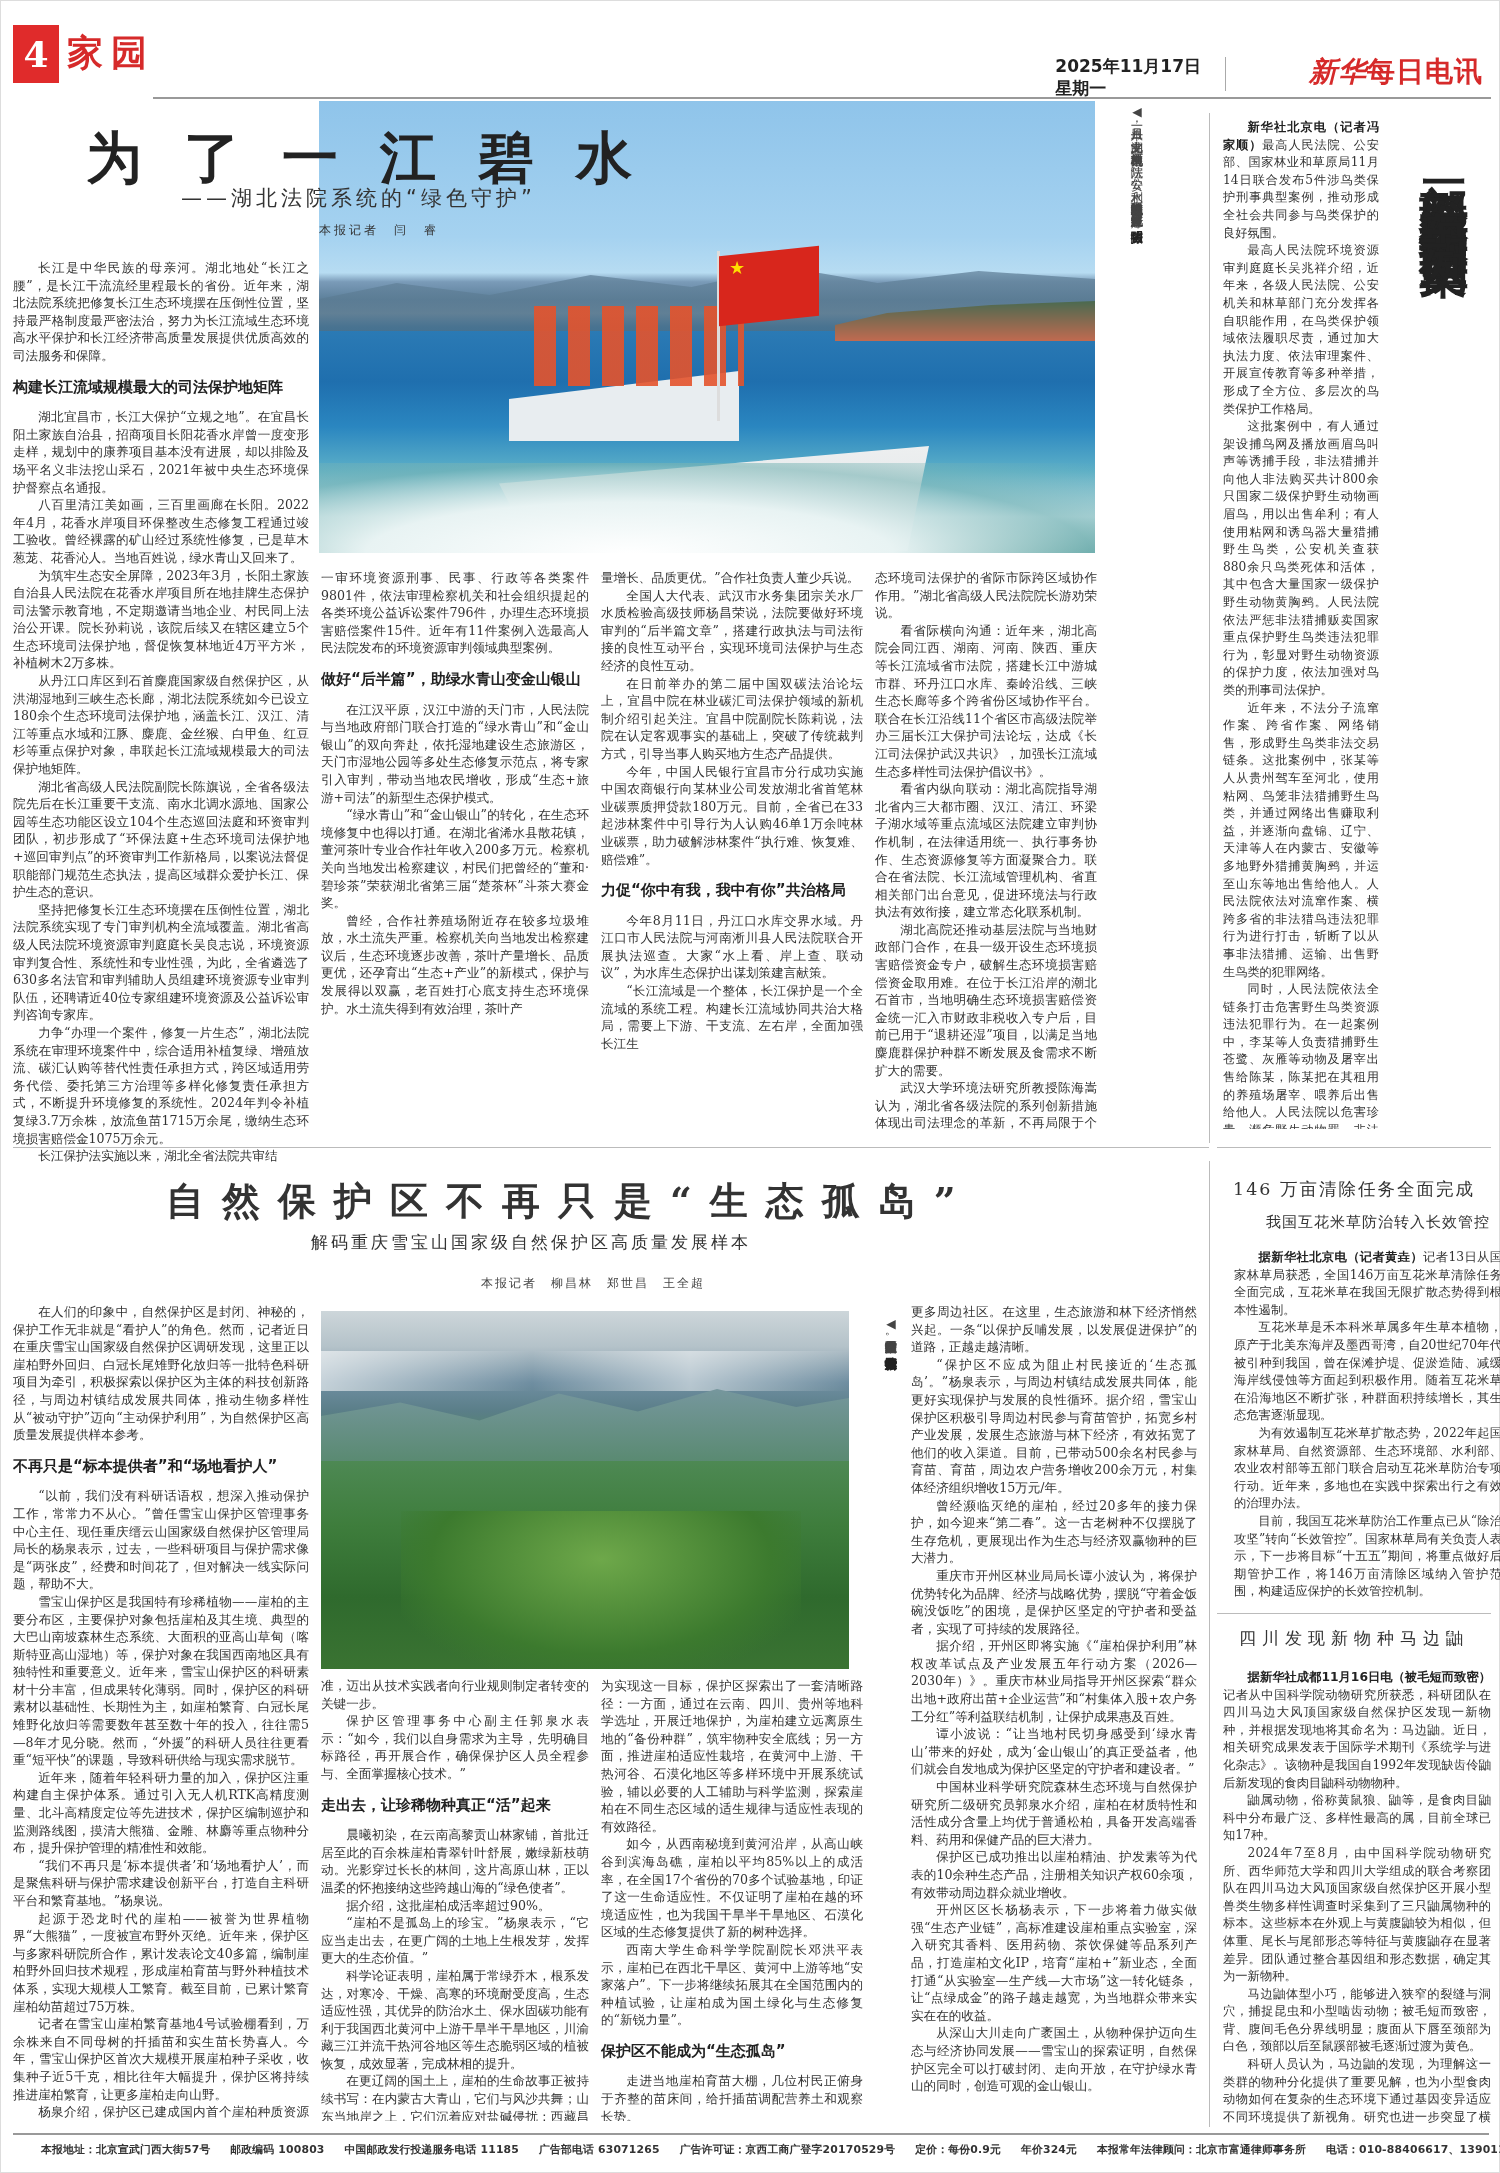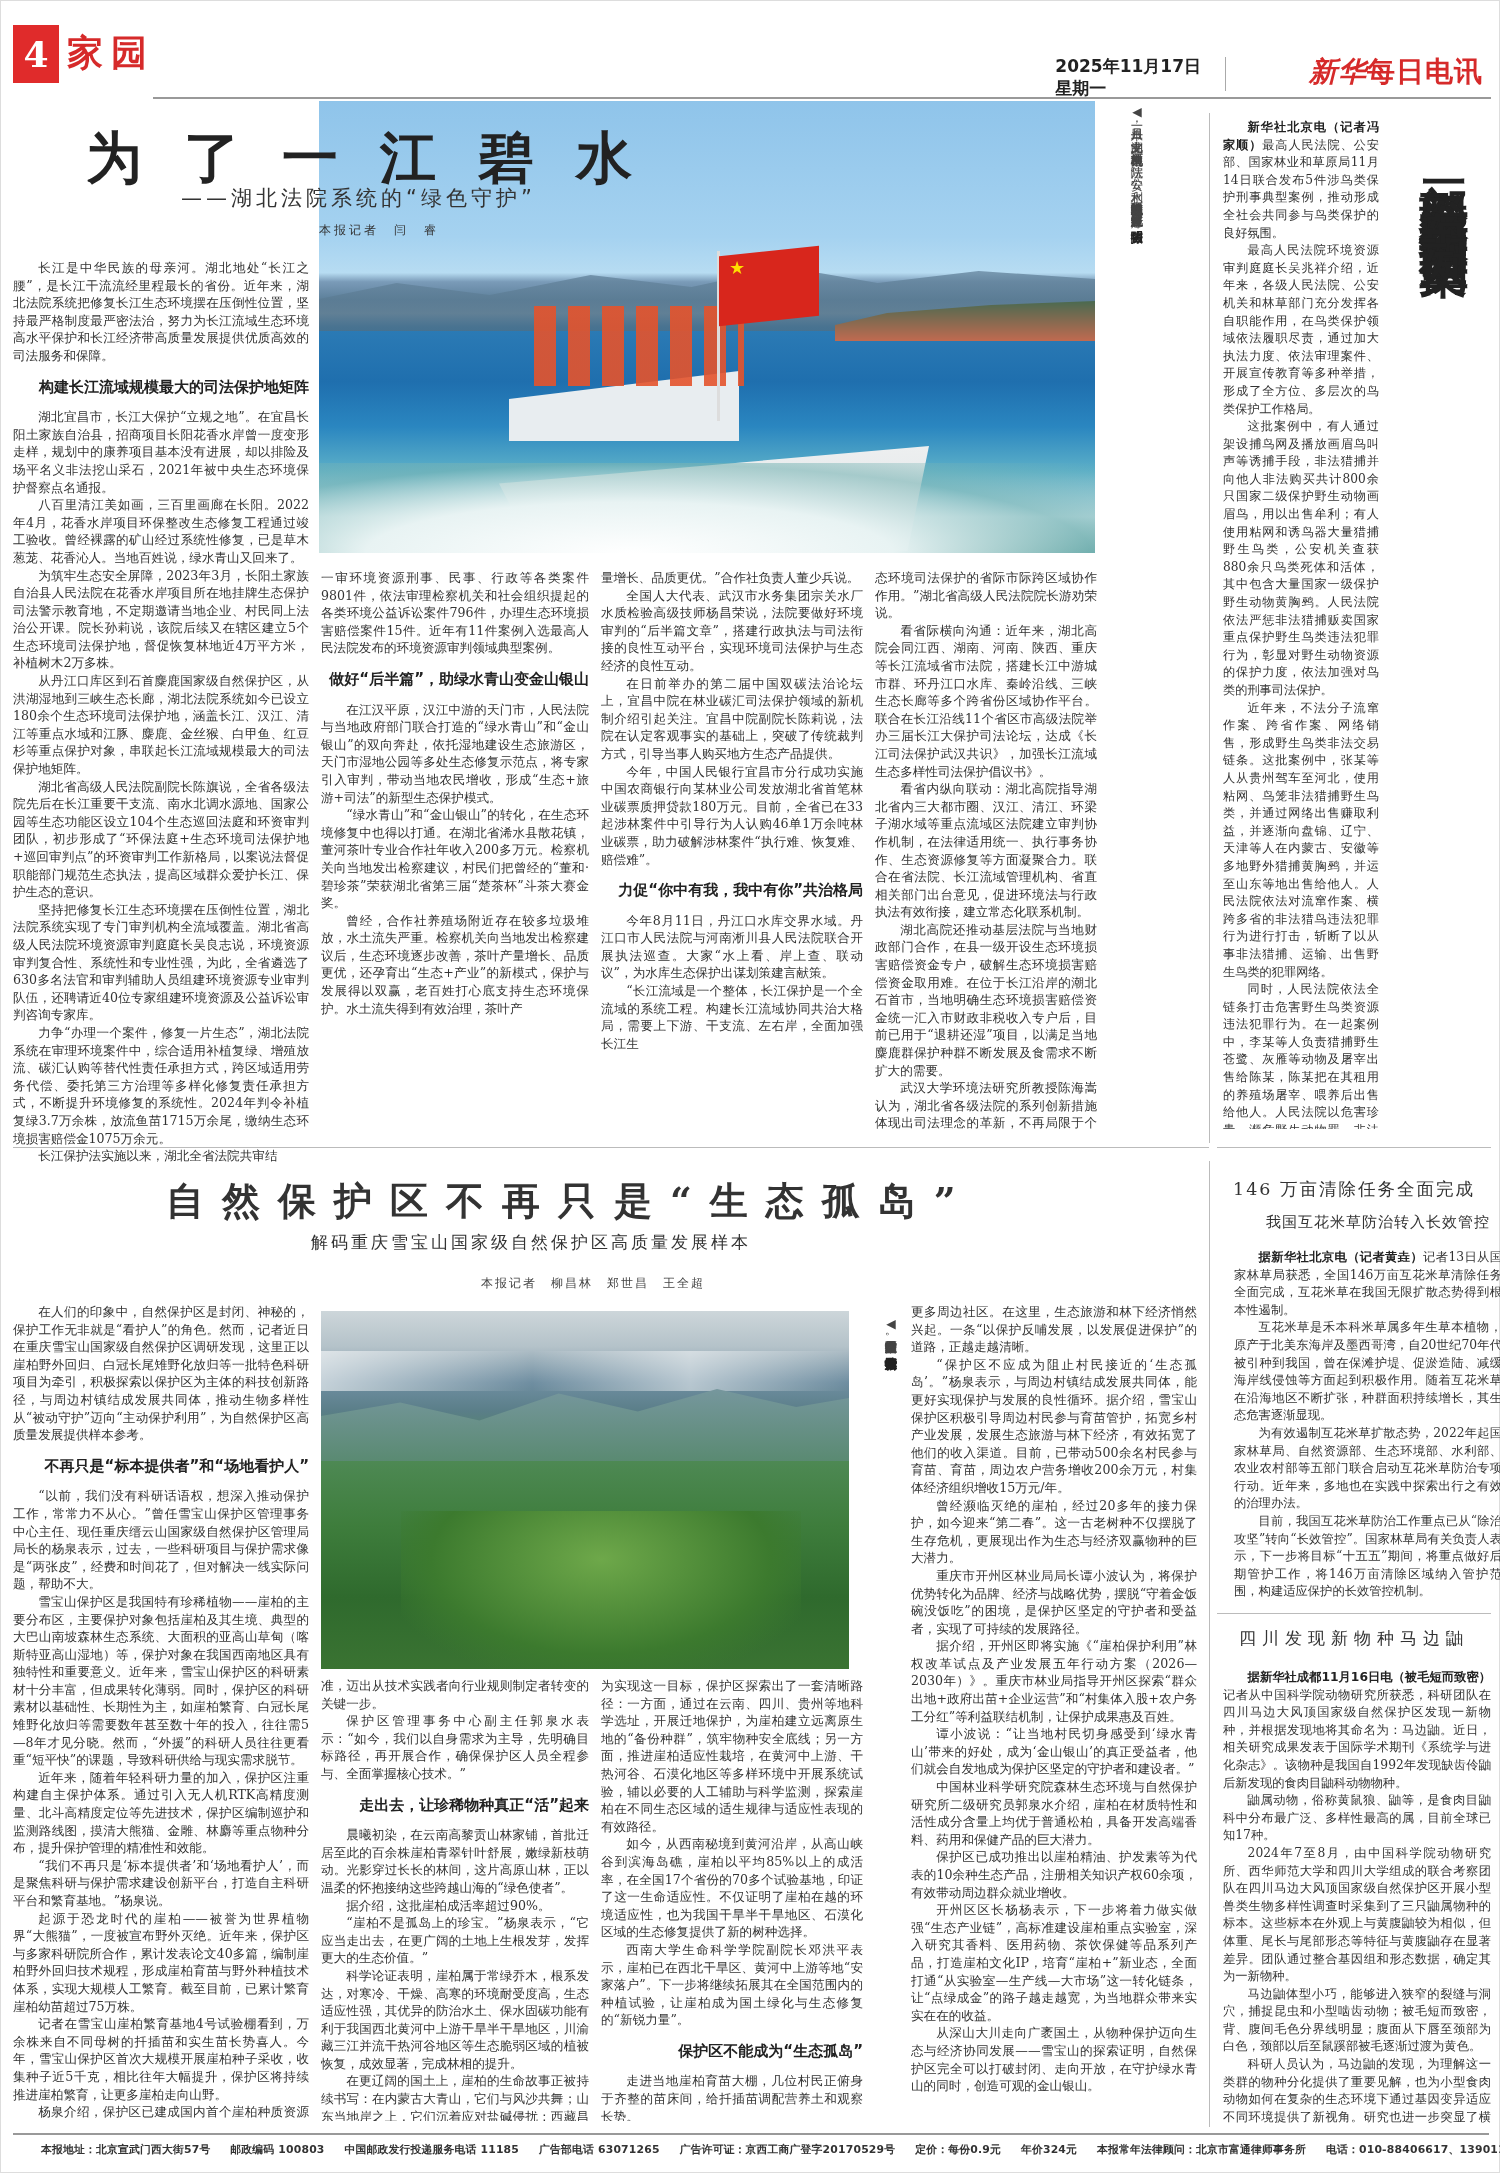--- a/index.html
+++ b/index.html
@@ -12,21 +12,21 @@
   .section-name { position: absolute; left: 54px; top: 6px; font-size: 36px; color: #d62a2a; font-family: "DejaVu Serif", serif; letter-spacing: 8px; font-weight: bold; }
   .mast-rule { position: absolute; left: 140px; right: 0; top: 74px; border-top: 2px solid #999; }
   .mast-date { position: absolute; right: 290px; top: 32px; text-align: left; font-family: "DejaVu Sans", sans-serif; font-weight: bold; font-size: 17px; color: #222; line-height: 22px; }
   .mast-divider { position: absolute; right: 265px; top: 34px; height: 34px; border-left: 1px solid #aaa; }
   .mast-logo { position: absolute; right: 8px; top: 30px; font-size: 28px; color: #d62a2a; font-weight: bold; font-family: "DejaVu Serif", serif; letter-spacing: 1px; }
   .mast-logo .script { font-style: italic; }
 
   
   .col { position: absolute; font-size: 12.6px; line-height: 17.6px; color: #333; text-align: justify; }
   .col p { text-indent: 2em; margin-bottom: 0; }
-  .col h3 { font-family: "DejaVu Sans", sans-serif; font-weight: bold; font-size: 15px; color: #222; text-align: right; margin: 14px 0 12px 0; }
+  .col h3 { font-family: "DejaVu Sans", sans-serif; font-weight: bold; font-size: 15px; color: #222; text-align: left; margin: 14px 0 12px 0; }
   .col .lead-bold { font-family: "DejaVu Sans", sans-serif; font-weight: bold; color: #222; }
 
   
   .h1-title { position: absolute; left: 85px; top: 120px; width: 600px; font-size: 56px; font-weight: bold; letter-spacing: 42px; color: #222; font-family: Liberation Serif, serif; z-index: 3; }
   .h1-sub { position: absolute; left: 180px; top: 183px; font-size: 21px; color: #333; letter-spacing: 4px; font-family: "DejaVu Sans", sans-serif; z-index: 3; }
   .h1-byline { position: absolute; left: 318px; top: 221px; font-size: 12px; color: #333; letter-spacing: 3px; z-index: 3; }
 
   
   .photo1 { position: absolute; left: 318px; top: 100px; width: 776px; height: 452px; overflow: hidden;
     background: linear-gradient(180deg, #8fc4ea 0%, #a5d2f0 30%, #b7dcf2 38%, #7a9bb8 40%, #5c7f9a 44%, #8fa6b5 47%, #2c7bb5 50%, #1f6fae 62%, #2a86c0 72%, #5db0c8 82%, #c9e4ea 92%, #6aa9a8 100%); }

